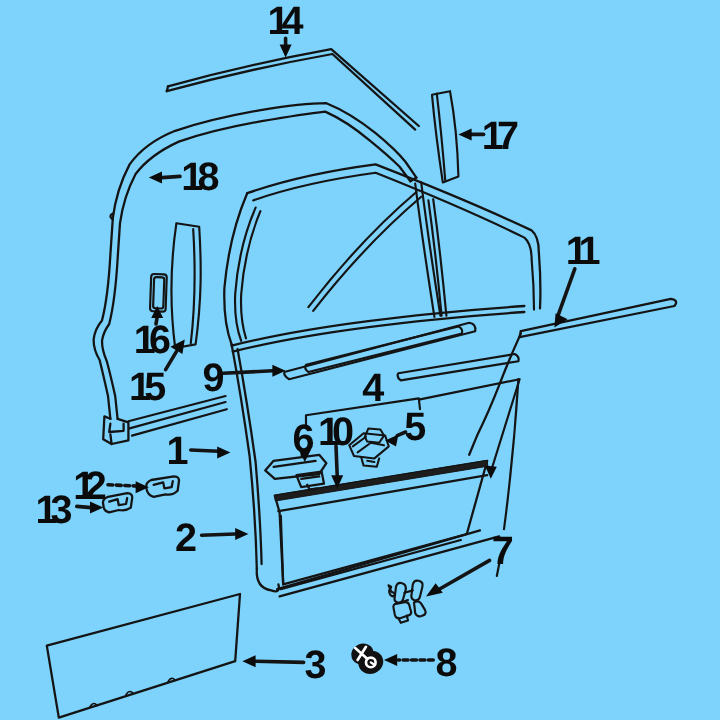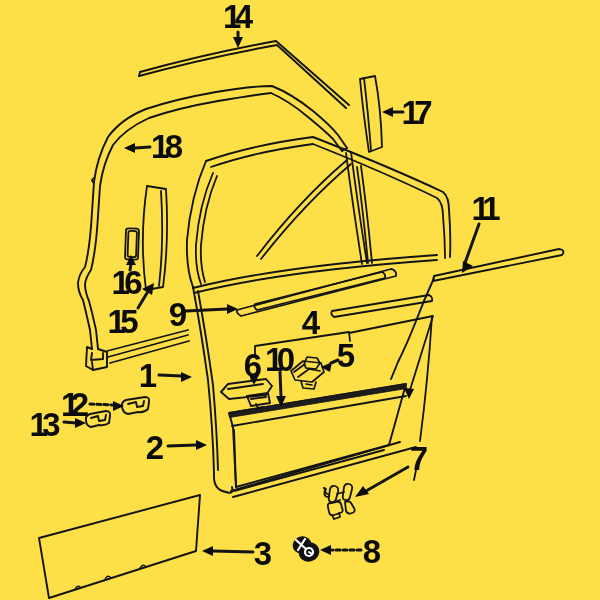--- a/index.html
+++ b/index.html
@@ -1,16 +1,16 @@
 <!DOCTYPE html>
 <html><head>
 <meta charset="utf-8">
 <style>
   html,body{margin:0;padding:0;background:#ffffff;}
-  #wrap{width:600px;height:600px;position:relative;background:#fde047;}
+  #wrap{width:600px;height:600px;position:relative;background:#7dd3fc;}
   svg{position:absolute;left:0;top:0;}
   text{font-family:"Liberation Sans",sans-serif;font-weight:bold;fill:#0b0b0b;}
 </style>
 </head>
 <body>
 <div id="wrap">
 <svg width="600" height="600" viewBox="0 0 600 600" fill="none" stroke="#141414" stroke-width="2.0" stroke-linecap="round" stroke-linejoin="round">
 
   <g stroke-width="1.9">
     <path d="M140,72 Q205,54 276,41 L349,105"></path>

